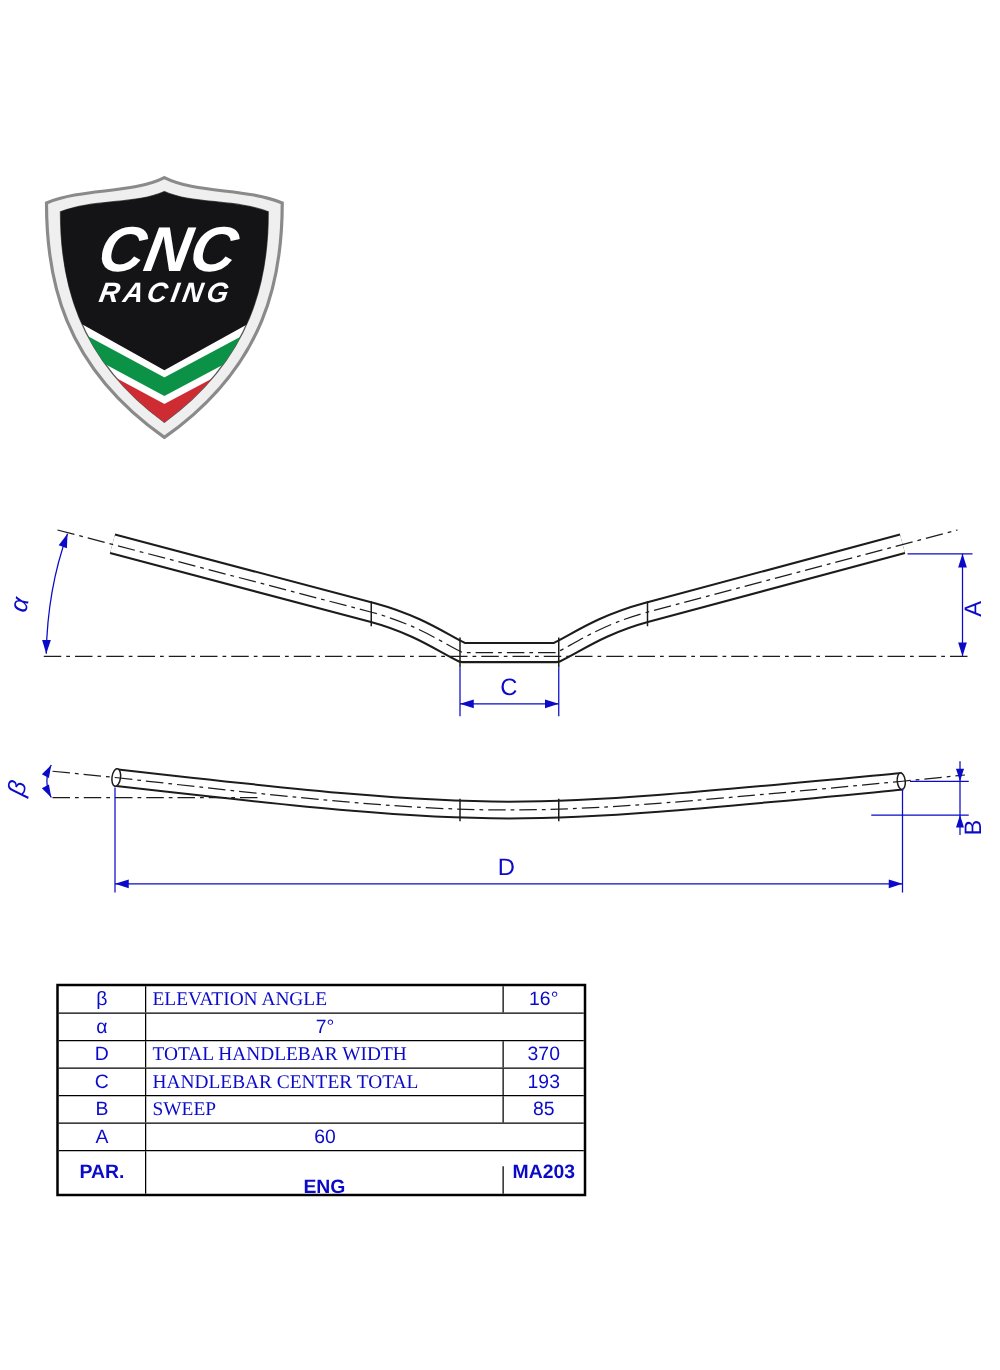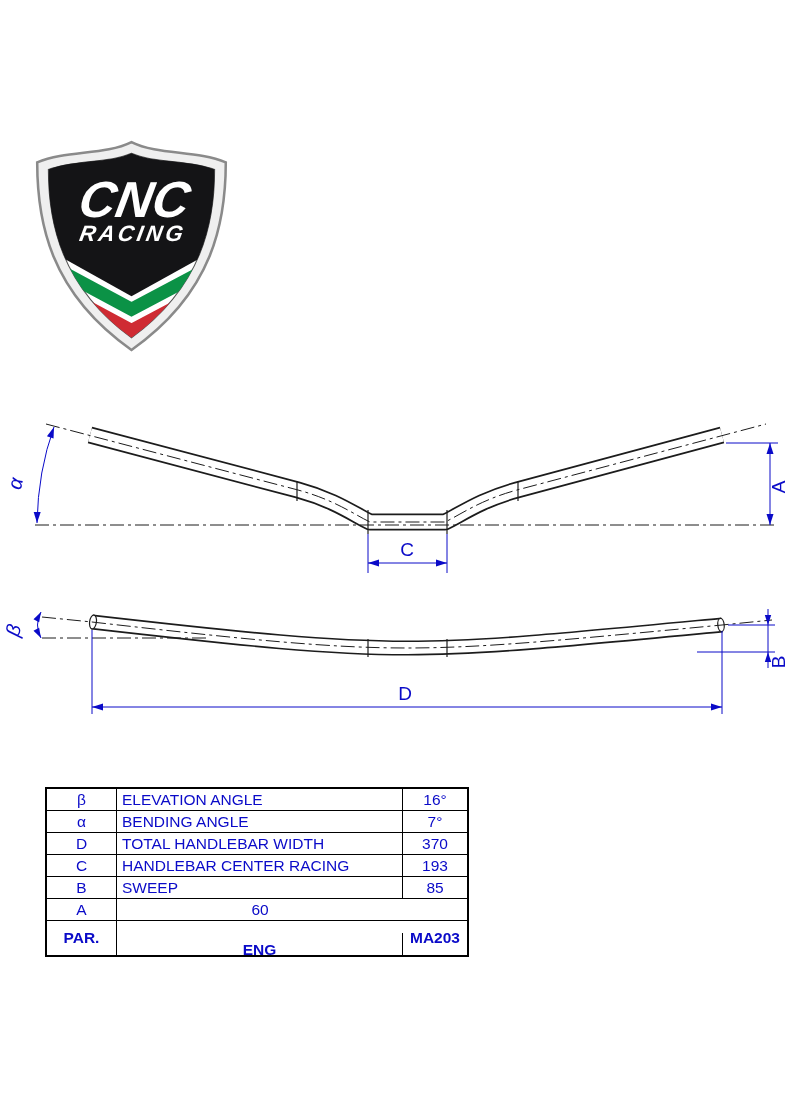--- a/index.html
+++ b/index.html
@@ -20,21 +20,21 @@
   .arr{fill:#0a0ac8;stroke:none;}
   .dimlabel{fill:#0a0ac8;font-size:19px;}
   .greek{font-style:italic;font-size:20px;}
   
   .spec-table{position:absolute;left:45px;top:787px;width:420px;border:2px solid #000;
               color:#0a0ac8;font-size:15.5px;background:#fff;}
   .trow{display:grid;grid-template-columns:70px 286px 1fr;border-bottom:1px solid #000;
         height:21px;line-height:21px;}
   .trow.footer{height:34px;line-height:34px;border-bottom:none;font-weight:bold;}
   .tc{border-right:1px solid #000;text-align:center;white-space:nowrap;overflow:hidden;}
-  .tc.desc{text-align:left;padding-left:5px;}
+  .tc.desc{text-align:left;padding-left:5px;font-family:Liberation Serif, serif;}
   .tc.center{text-align:center;padding-left:0;margin-top:12px;}
   .tc:last-child{border-right:none;text-align:center;}
 </style>
 </head>
 <body>
 
 <div class="page">
 
   <svg class="logo" width="208" height="218" viewBox="0 0 205 215">
     <defs>
@@ -125,33 +125,32 @@
   <div class="spec-table">
 
     <div class="trow">
       <div class="tc">β</div>
       <div class="tc desc">ELEVATION ANGLE</div>
       <div class="tc">16°</div>
     </div>
 
     <div class="trow">
       <div class="tc">α</div>
-      <div class="tc desc">BENDING ANGLE</div>
       <div class="tc">7°</div>
     </div>
 
     <div class="trow">
       <div class="tc">D</div>
       <div class="tc desc">TOTAL HANDLEBAR WIDTH</div>
       <div class="tc">370</div>
     </div>
 
     <div class="trow">
       <div class="tc">C</div>
-      <div class="tc desc">HANDLEBAR CENTER RACING</div>
+      <div class="tc desc">HANDLEBAR CENTER TOTAL</div>
       <div class="tc">193</div>
     </div>
 
     <div class="trow">
       <div class="tc">B</div>
       <div class="tc desc">SWEEP</div>
       <div class="tc">85</div>
     </div>
 
     <div class="trow">

